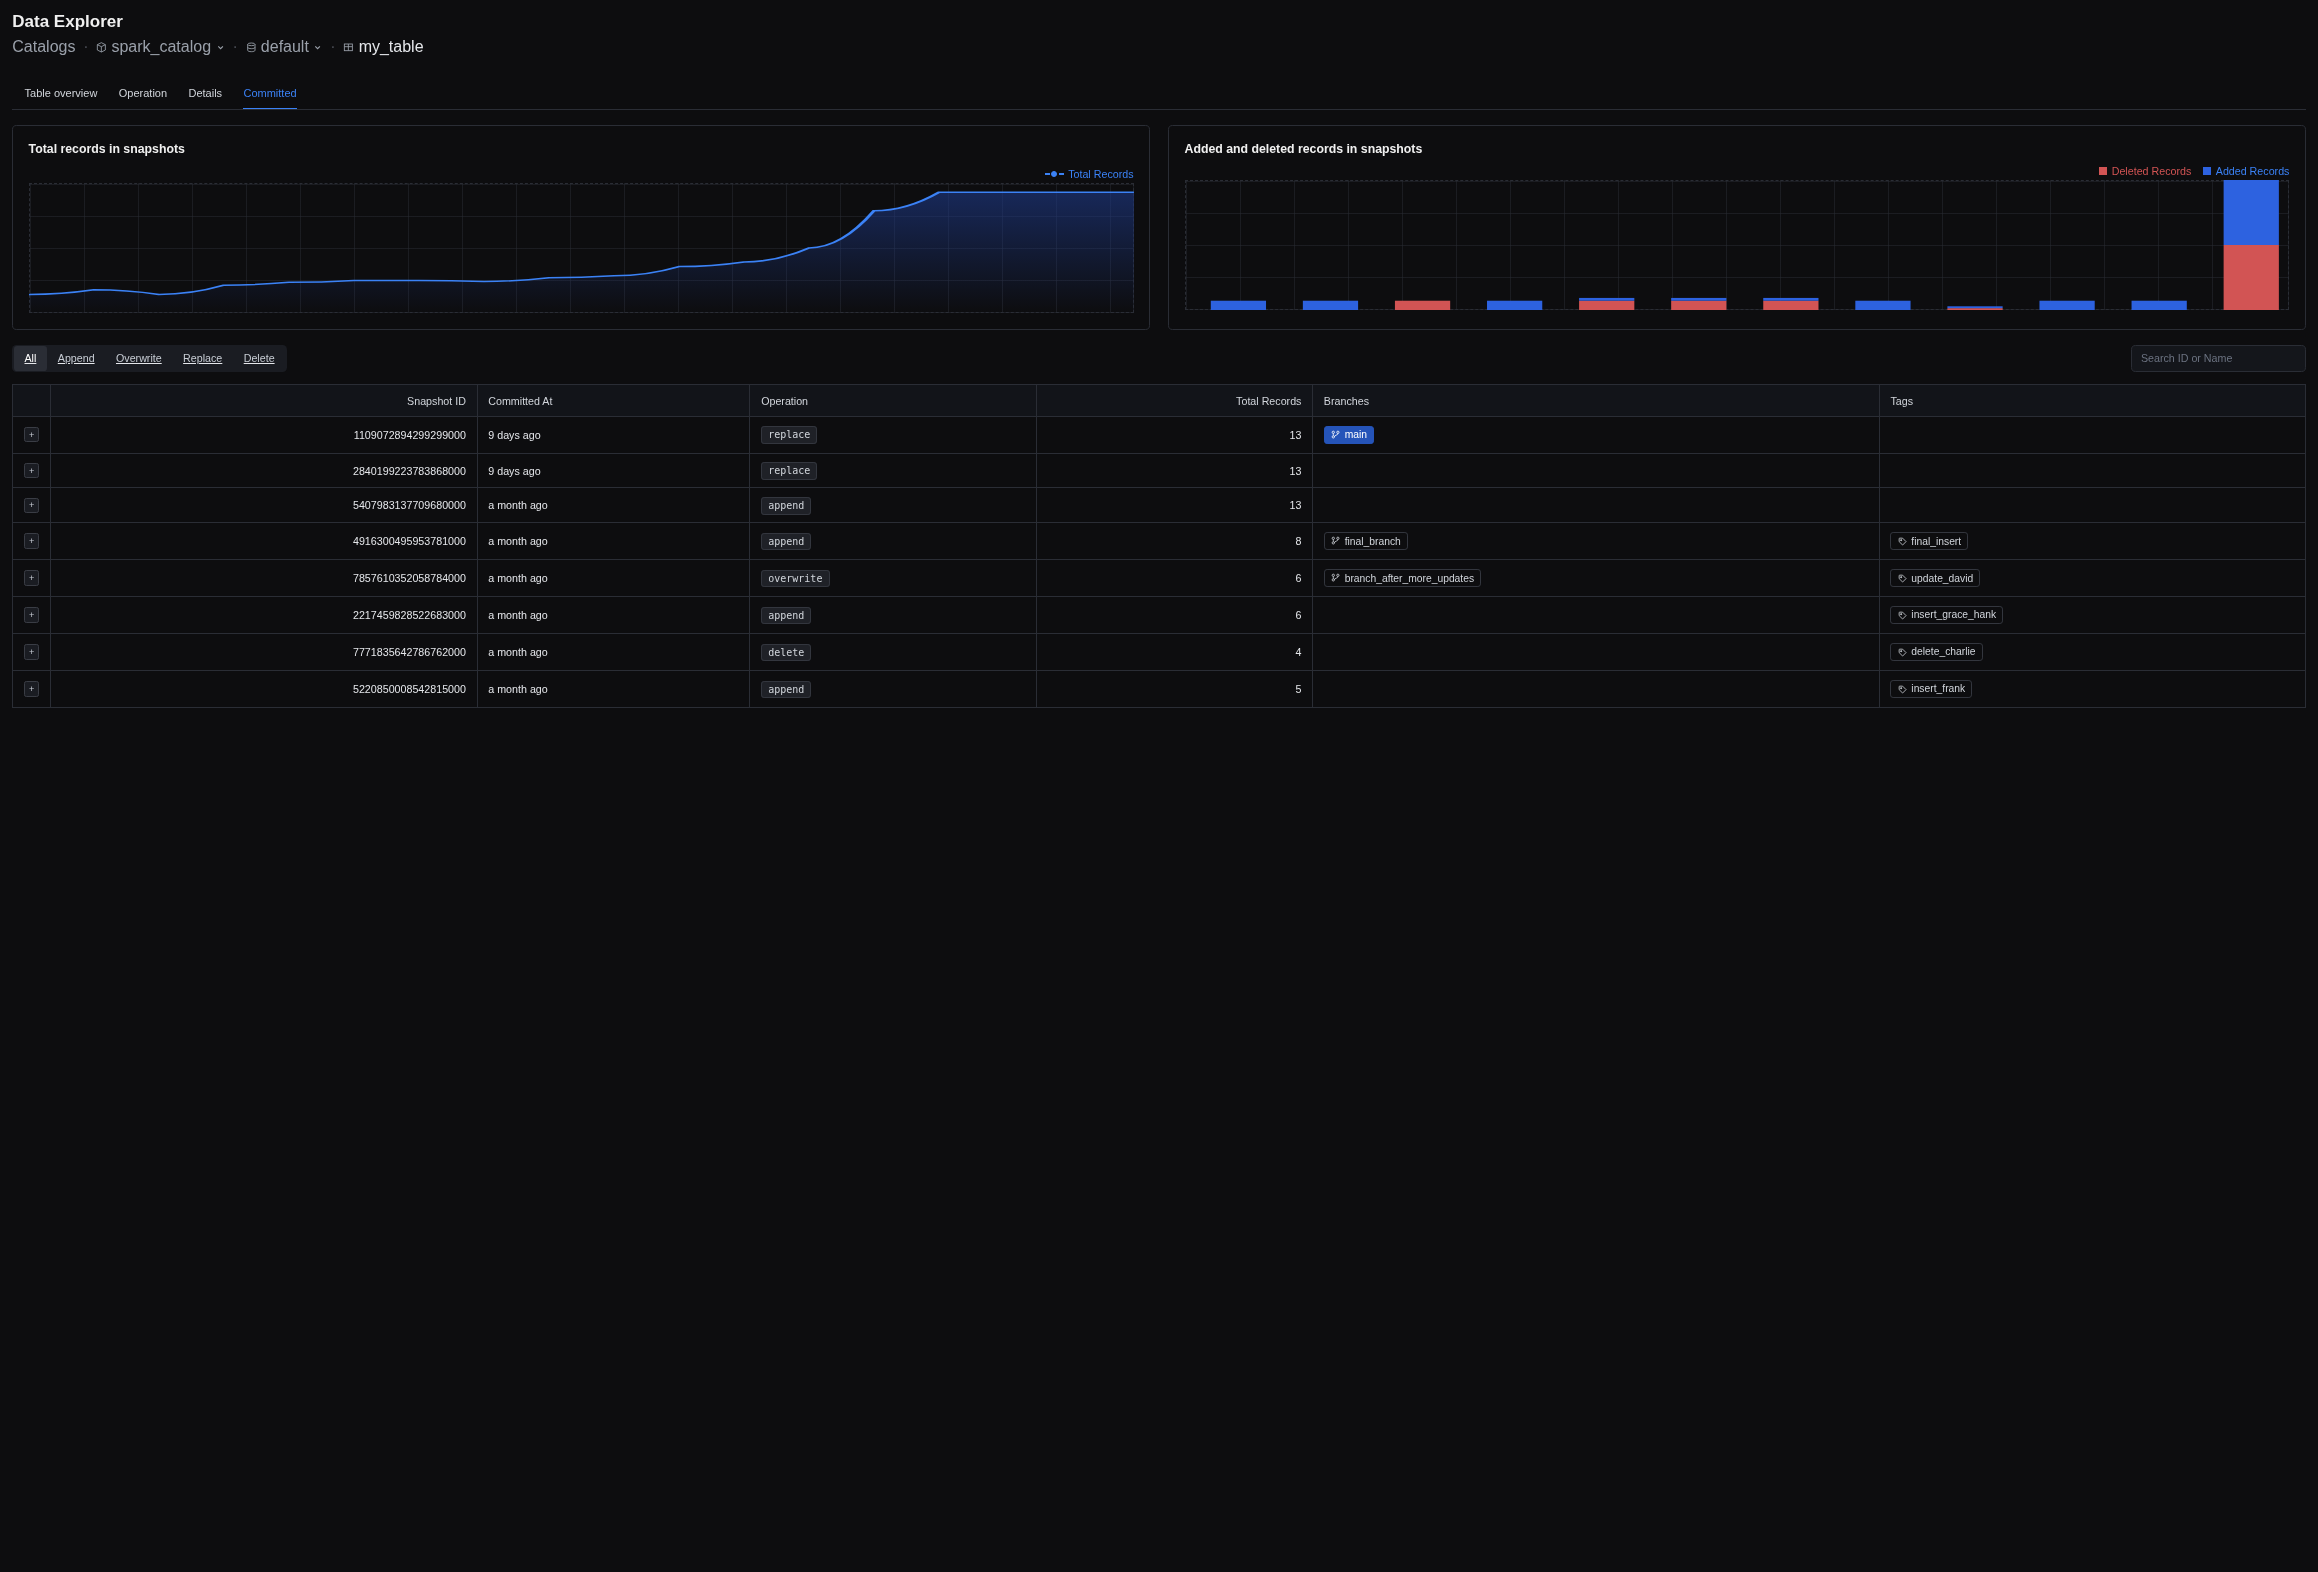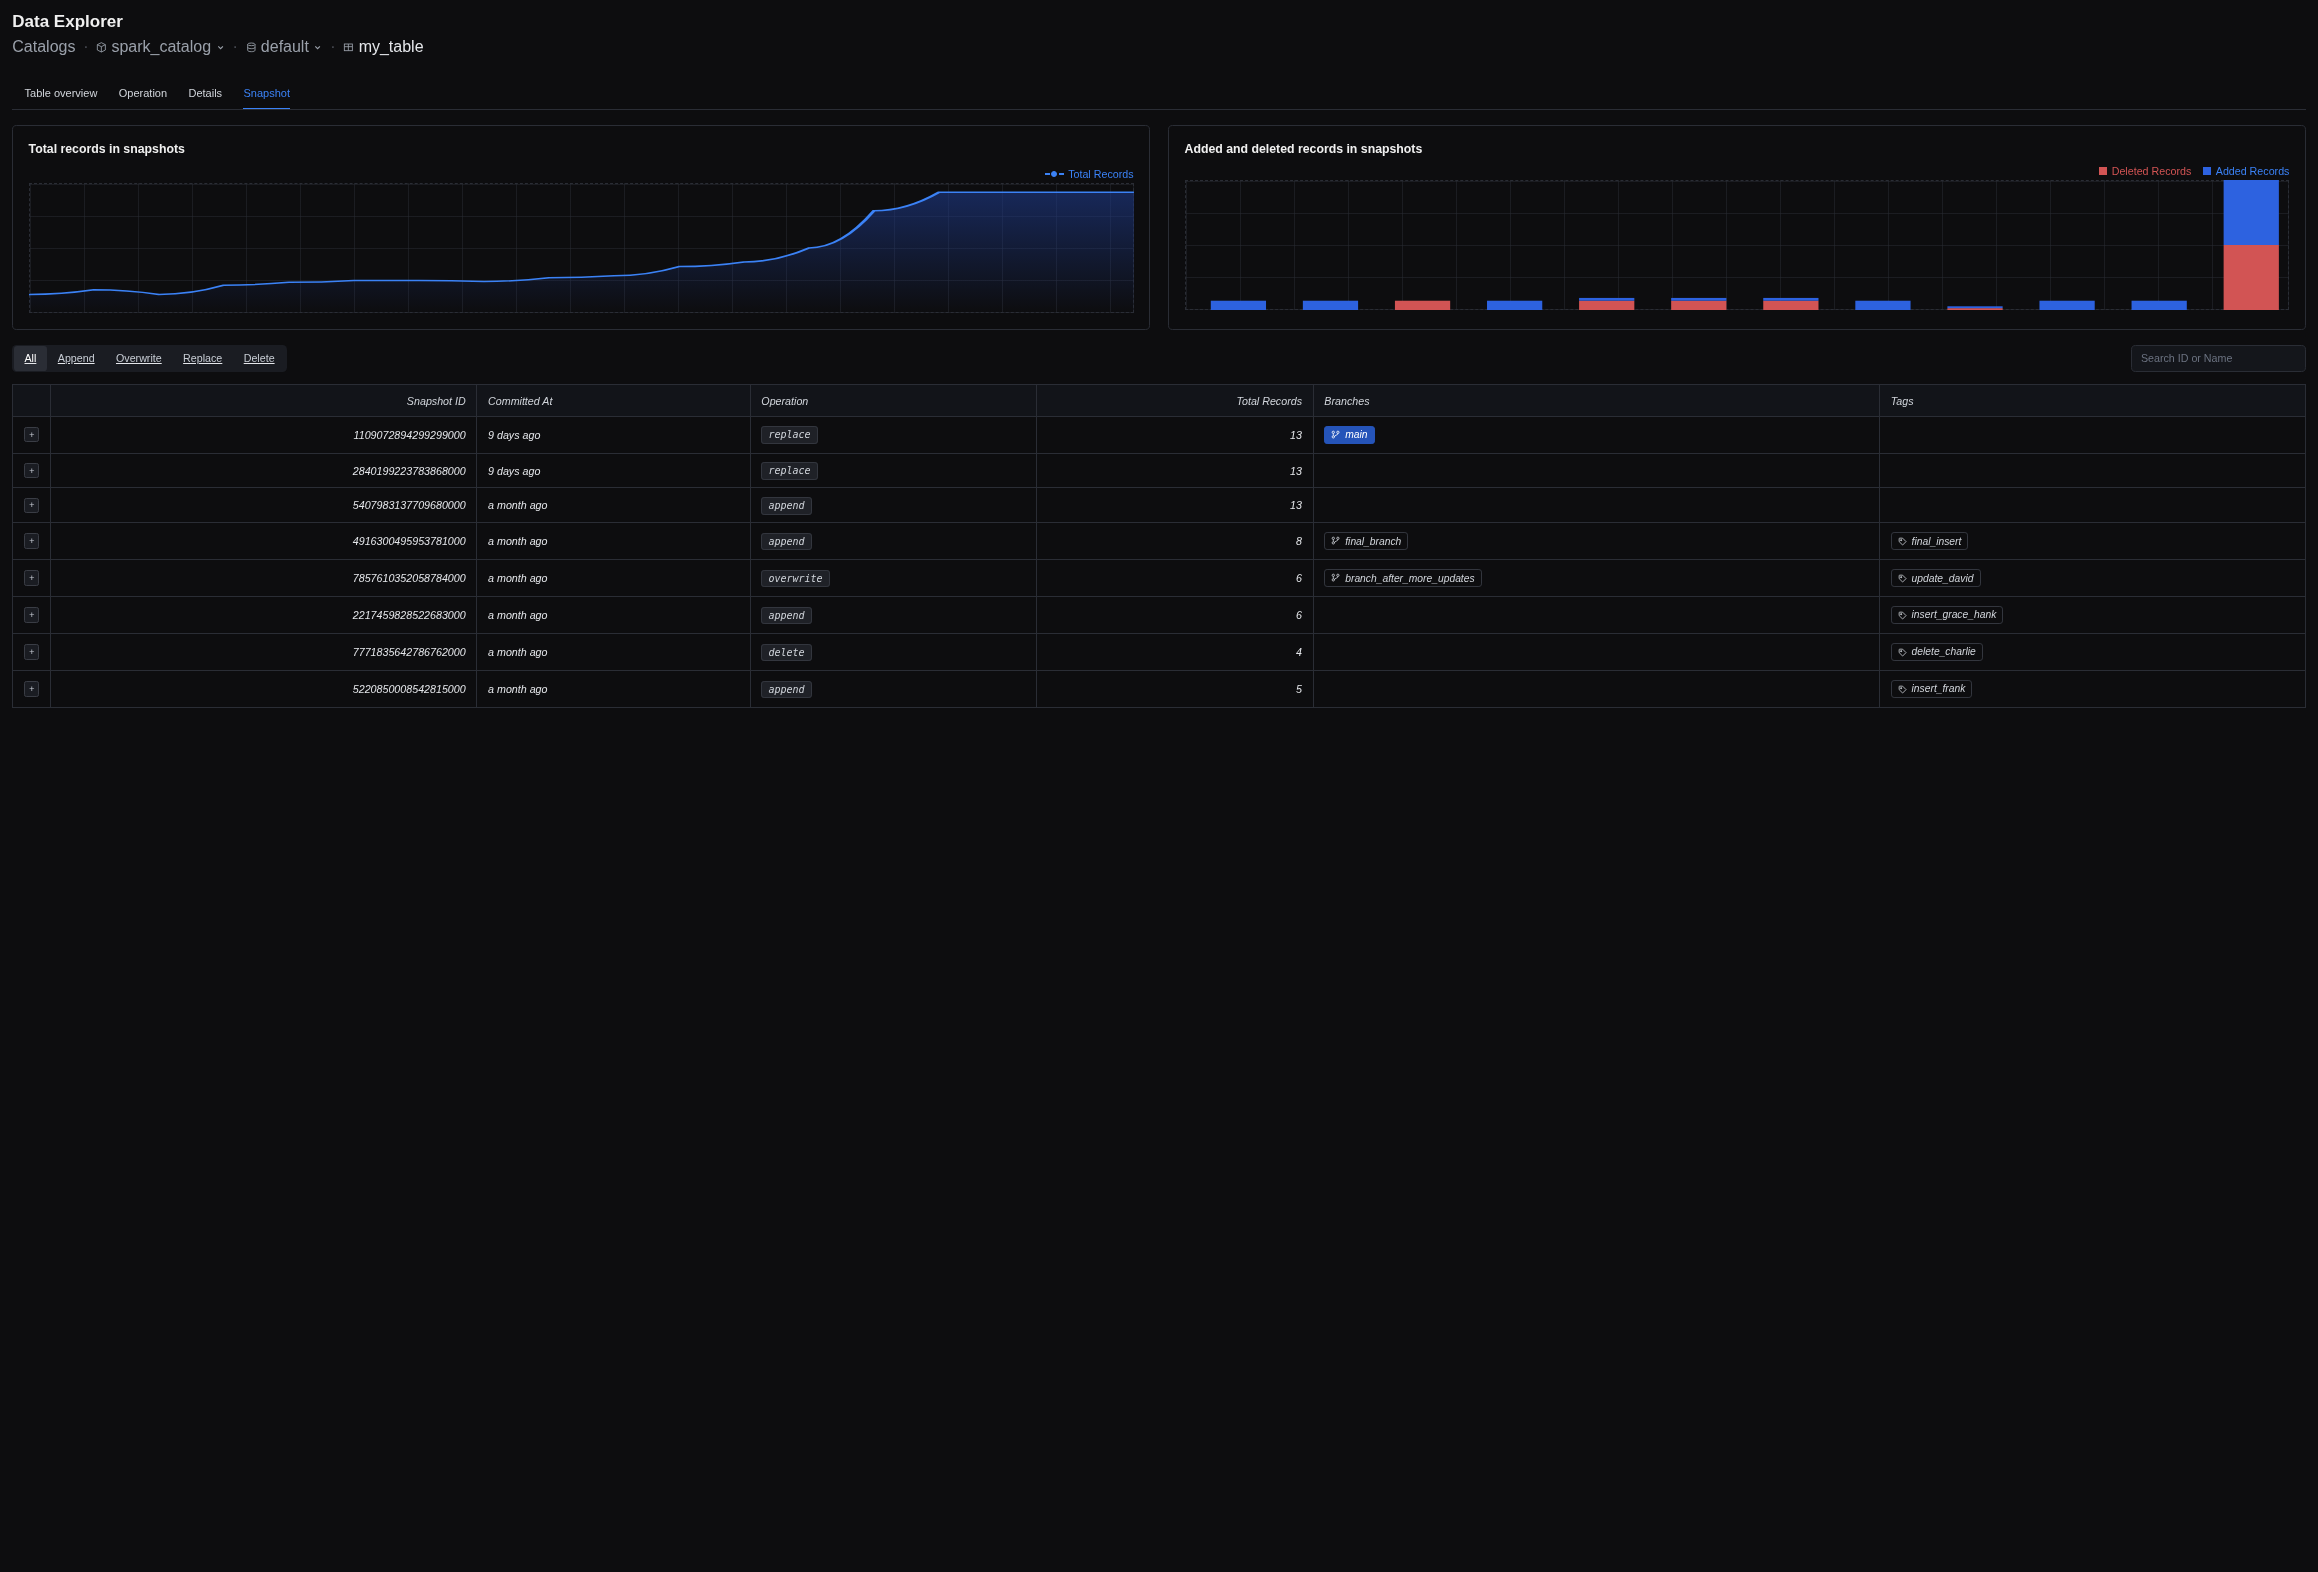--- a/index.html
+++ b/index.html
@@ -107,21 +107,20 @@
   color: #e5e7eb;
   font-size: 10.7px;
   width: 175px;
 }
 .search-box::placeholder { color: #6b7280; }
 table {
   width: 100%;
   border-collapse: collapse;
   border: 0.8px solid #2a2d35;
   border-radius: 4.6px;
-  font-style: italic;
 }
 th, td {
   border-bottom: 0.8px solid #2a2d35;
   border-right: 0.8px solid #2a2d35;
   padding: 9.2px 10.7px;
   text-align: left;
   font-size: 10.7px;
 }
 th { color: #d1d5db; font-weight: 500; background: #121419; }
 th:first-child, td:first-child { width: 34px; text-align: center; }
@@ -220,21 +219,21 @@
         </svg>
     </span>
     <span style="color:#e5e7eb">my_table</span>
   </span>
 </nav>
 
 <div class="tabs">
   <div class="tab">Table overview</div>
   <div class="tab">Operation</div>
   <div class="tab">Details</div>
-  <div class="tab active">Snapshot</div>
+  <div class="tab active">Committed</div>
 </div>
 
 <div class="charts-row">
   <div class="card">
     <div class="card-title">Total records in snapshots</div>
     <div class="legend">
       <span class="legend-item" style="color:#3b82f6">
         <span style="display:inline-flex;align-items:center;gap:1.5px">
           <span style="width:4.6px;height:1.5px;background:#3b82f6"></span>
           <span class="legend-dot"></span>

